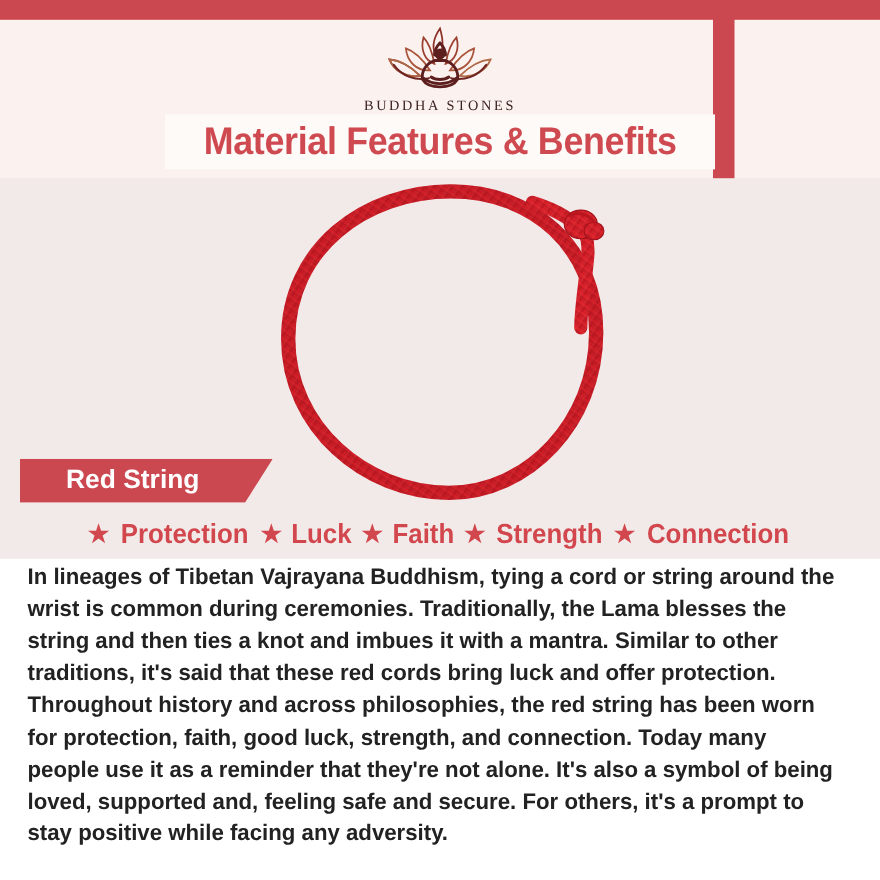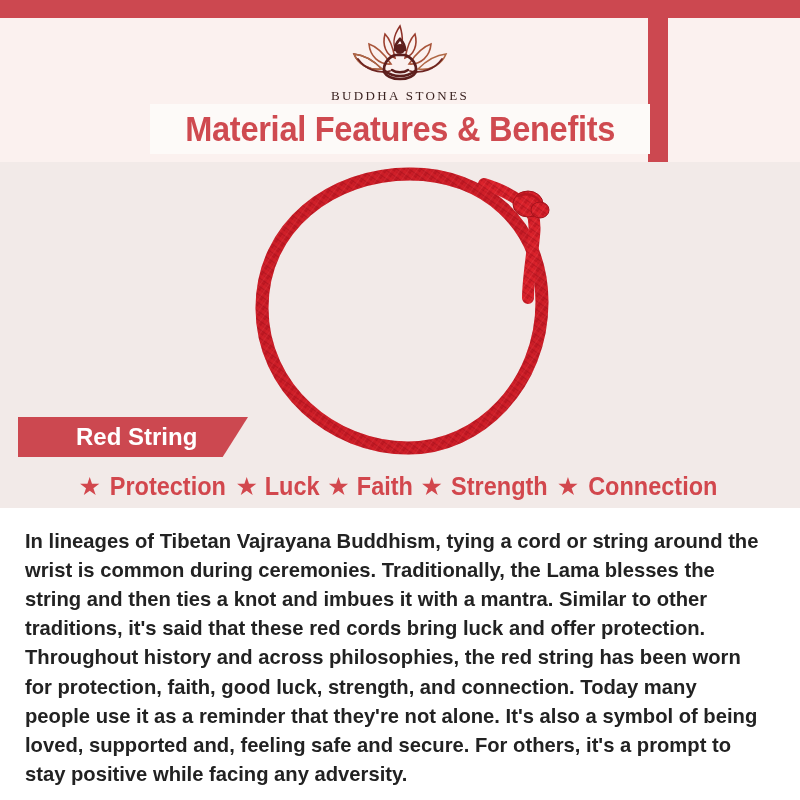--- a/index.html
+++ b/index.html
@@ -60,42 +60,42 @@
   .hero-img { position:absolute; left:222px; top:0px; width:380px; height:300px; }
 
   
   .label-banner {
     position:absolute; left:18px; top:417px; height:40px; width:230px;
     background:#cc4850;
     clip-path:polygon(0 0, 100% 0, 89% 100%, 0 100%);
     display:flex; align-items:center;
   }
   .label-banner span {
-    margin-left:58px; color:#ffffff; font-size:24px; font-weight:bold;
+    margin-left:42px; color:#ffffff; font-size:24px; font-weight:bold;
     letter-spacing:0px;
   }
 
   
   .features {
     position:absolute; left:0; top:466px; width:800px; height:40px;
     display:flex; align-items:center; justify-content:center;
     gap:6px;
   }
   .feat { display:flex; align-items:center; gap:5px; }
   .feat .star { color:#d2474d; font-size:25px; line-height:1; }
   .feat .flabel {
     color:#d2474d; font-size:25px; font-weight:bold;
     transform:scaleX(0.94); white-space:nowrap;
   }
 
   
   .body-box {
     position:absolute; left:0; top:508px; width:800px; height:292px;
     background:#ffffff;
-    padding:18px 30px 0 25px;
+    padding:2px 30px 0 25px;
   }
   .body-box p {
     font-size:20.5px; font-weight:bold; color:#222222;
     line-height:1.42; text-align:left;
     transform:scaleX(0.985); transform-origin:left top;
   }
 </style>
 </head>
 <body>
 

